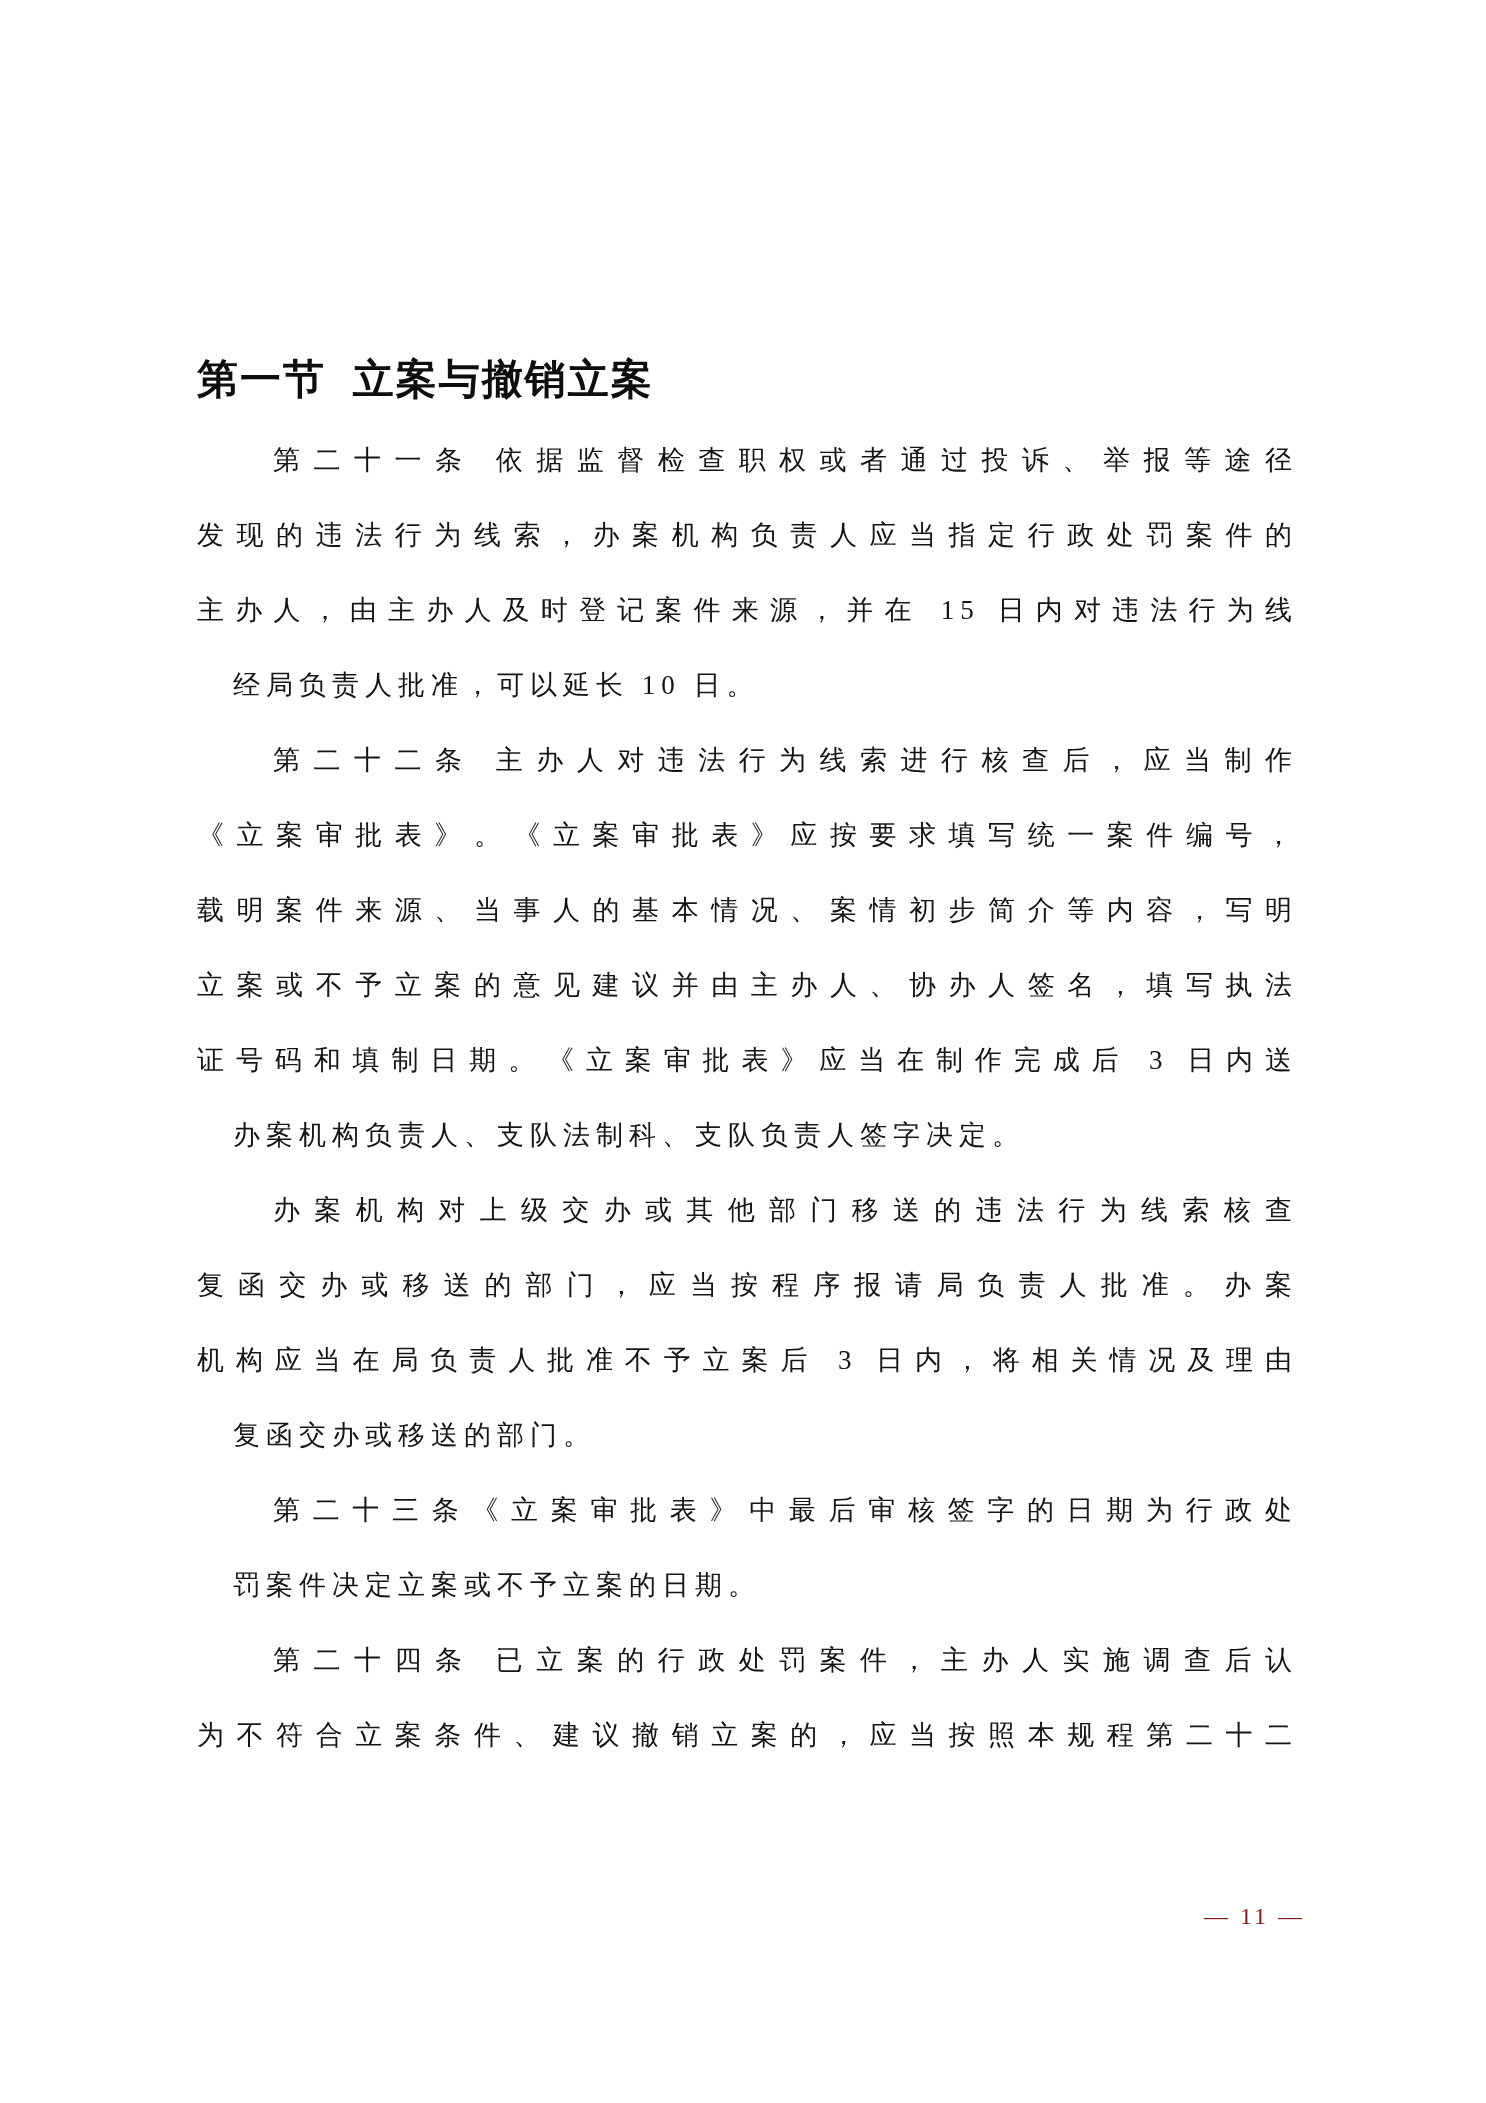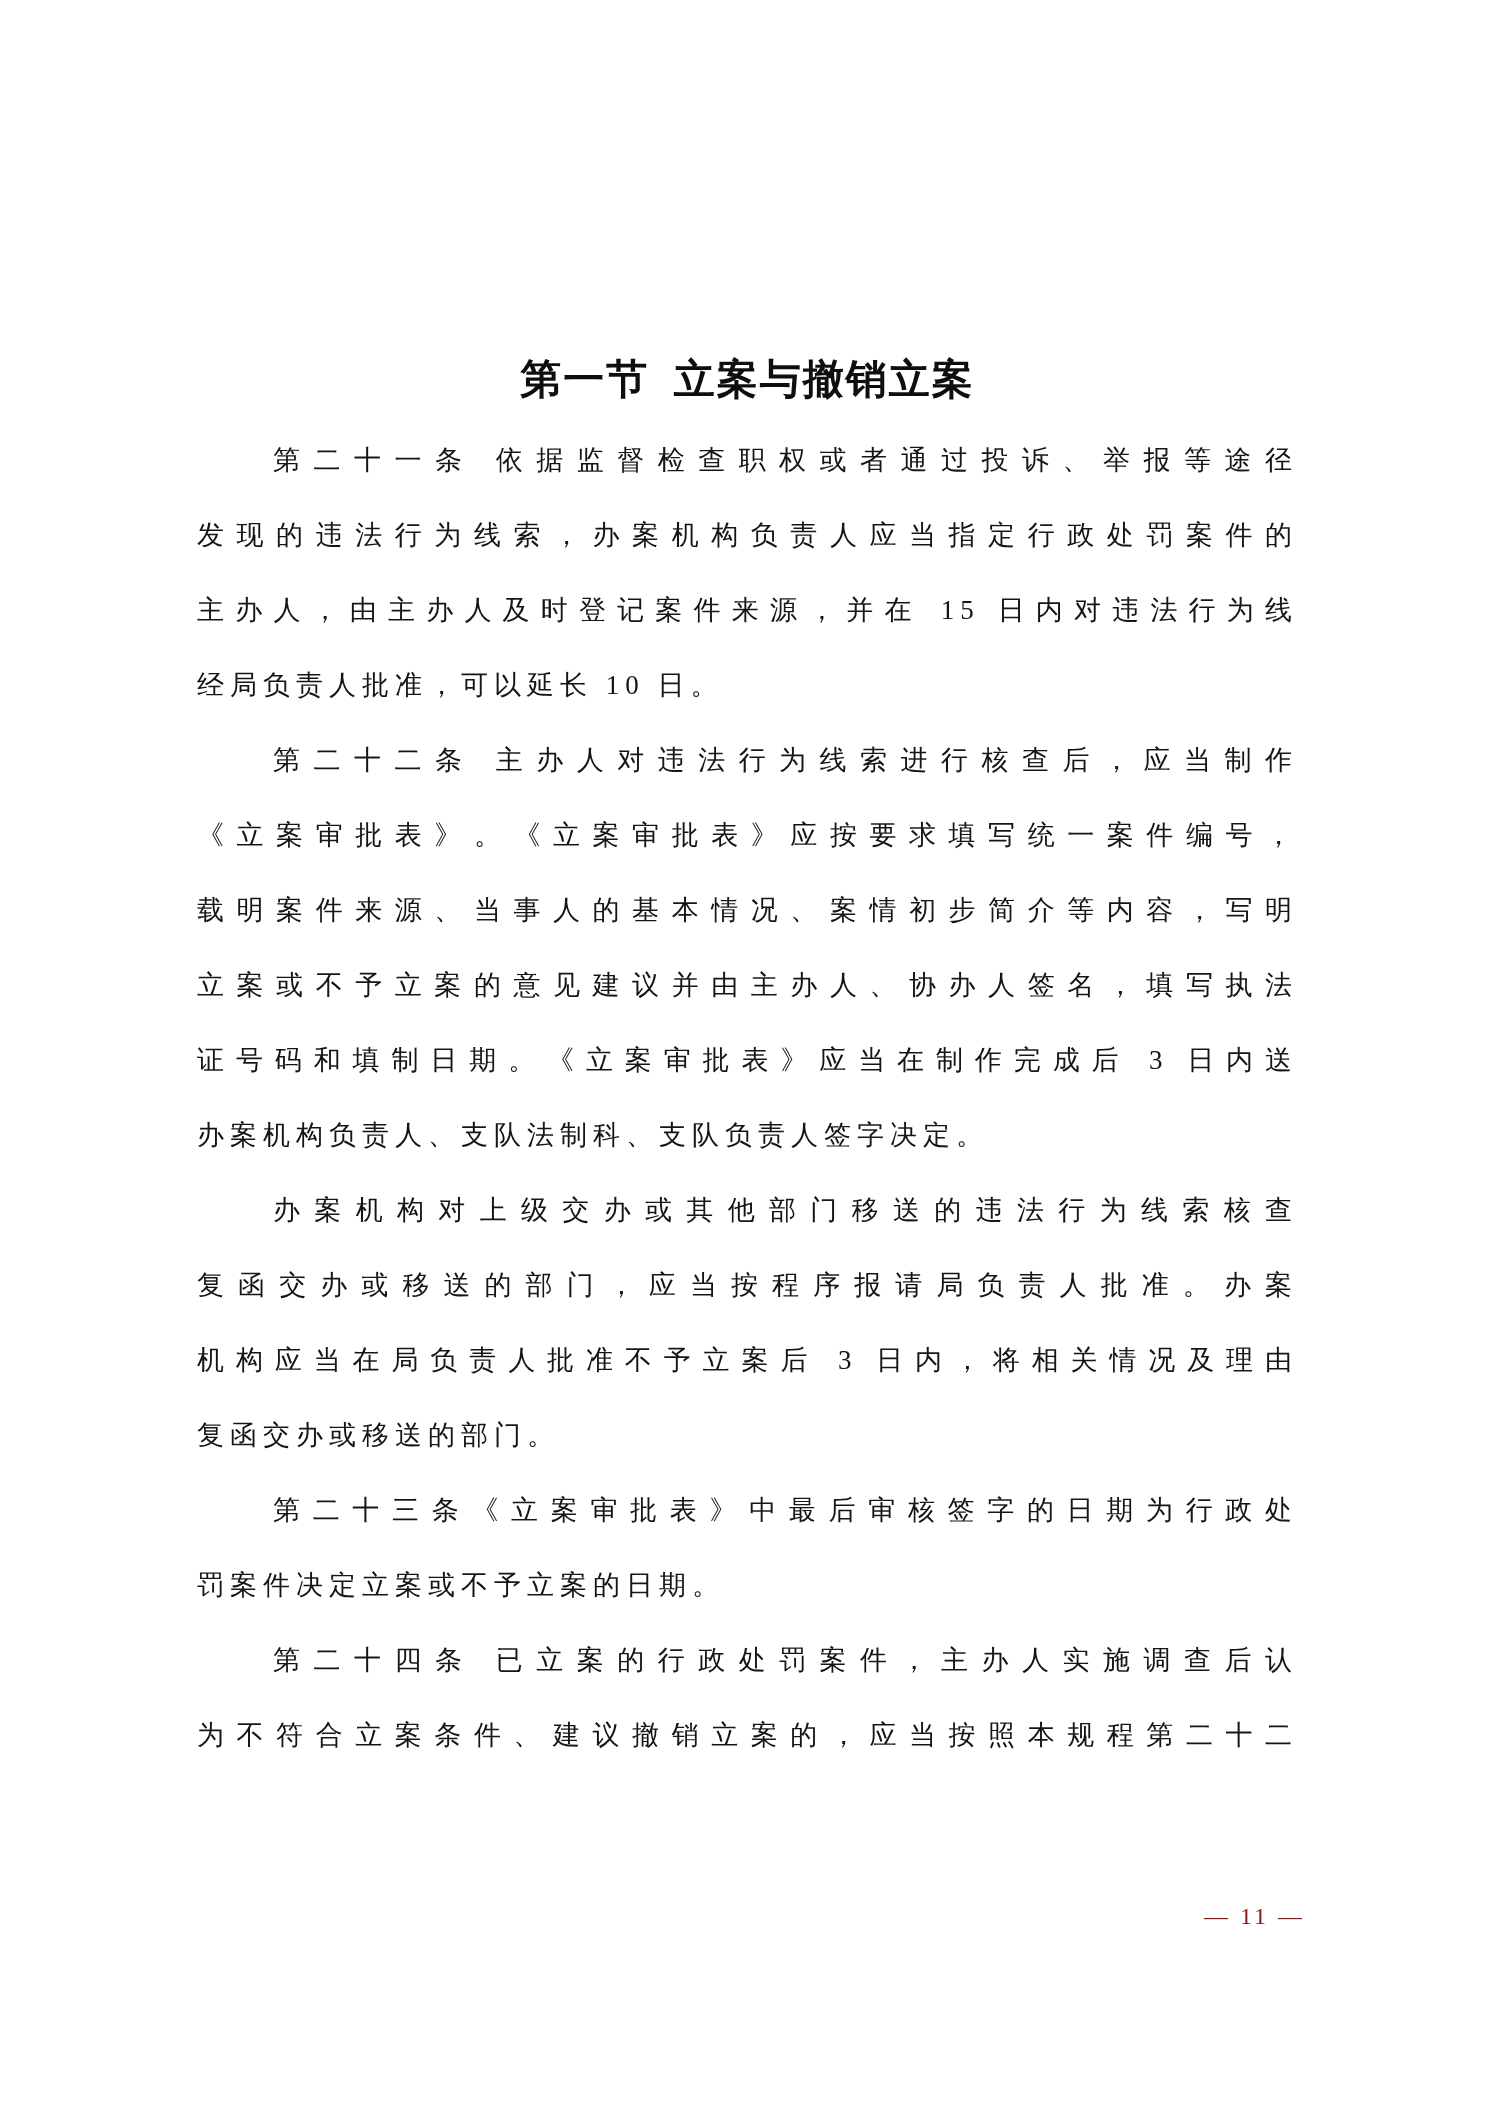--- a/index.html
+++ b/index.html
@@ -11,22 +11,21 @@
     color: #121212;
     font-family: "Liberation Serif", serif;
     overflow: hidden;
   }
   .title {
     position: absolute;
     top: 352px;
     left: 197px;
     width: 1101px;
     margin: 0;
-    text-align: center;
-    font-family: Liberation Serif, serif;
+    font-family: Liberation Sans, sans-serif;
     font-size: 41px;
     font-weight: bold;
     letter-spacing: 2px;
     white-space: pre;
     color: #0e0e0e;
   }
   .content {
     position: absolute;
     top: 423px;
     left: 197px;
@@ -43,20 +42,21 @@
   }
   .line.just {
     white-space: normal;
     text-align: justify;
     text-align-last: justify;
     text-justify: inter-character;
   }
   .line.end {
     text-align: left;
     text-align-last: left;
+    margin-left: 36px;
   }
   .line.indent {
     text-indent: 76px;
   }
   .pageno {
     position: absolute;
     top: 1903px;
     right: 181px;
     font-size: 24px;
     letter-spacing: 3px;

